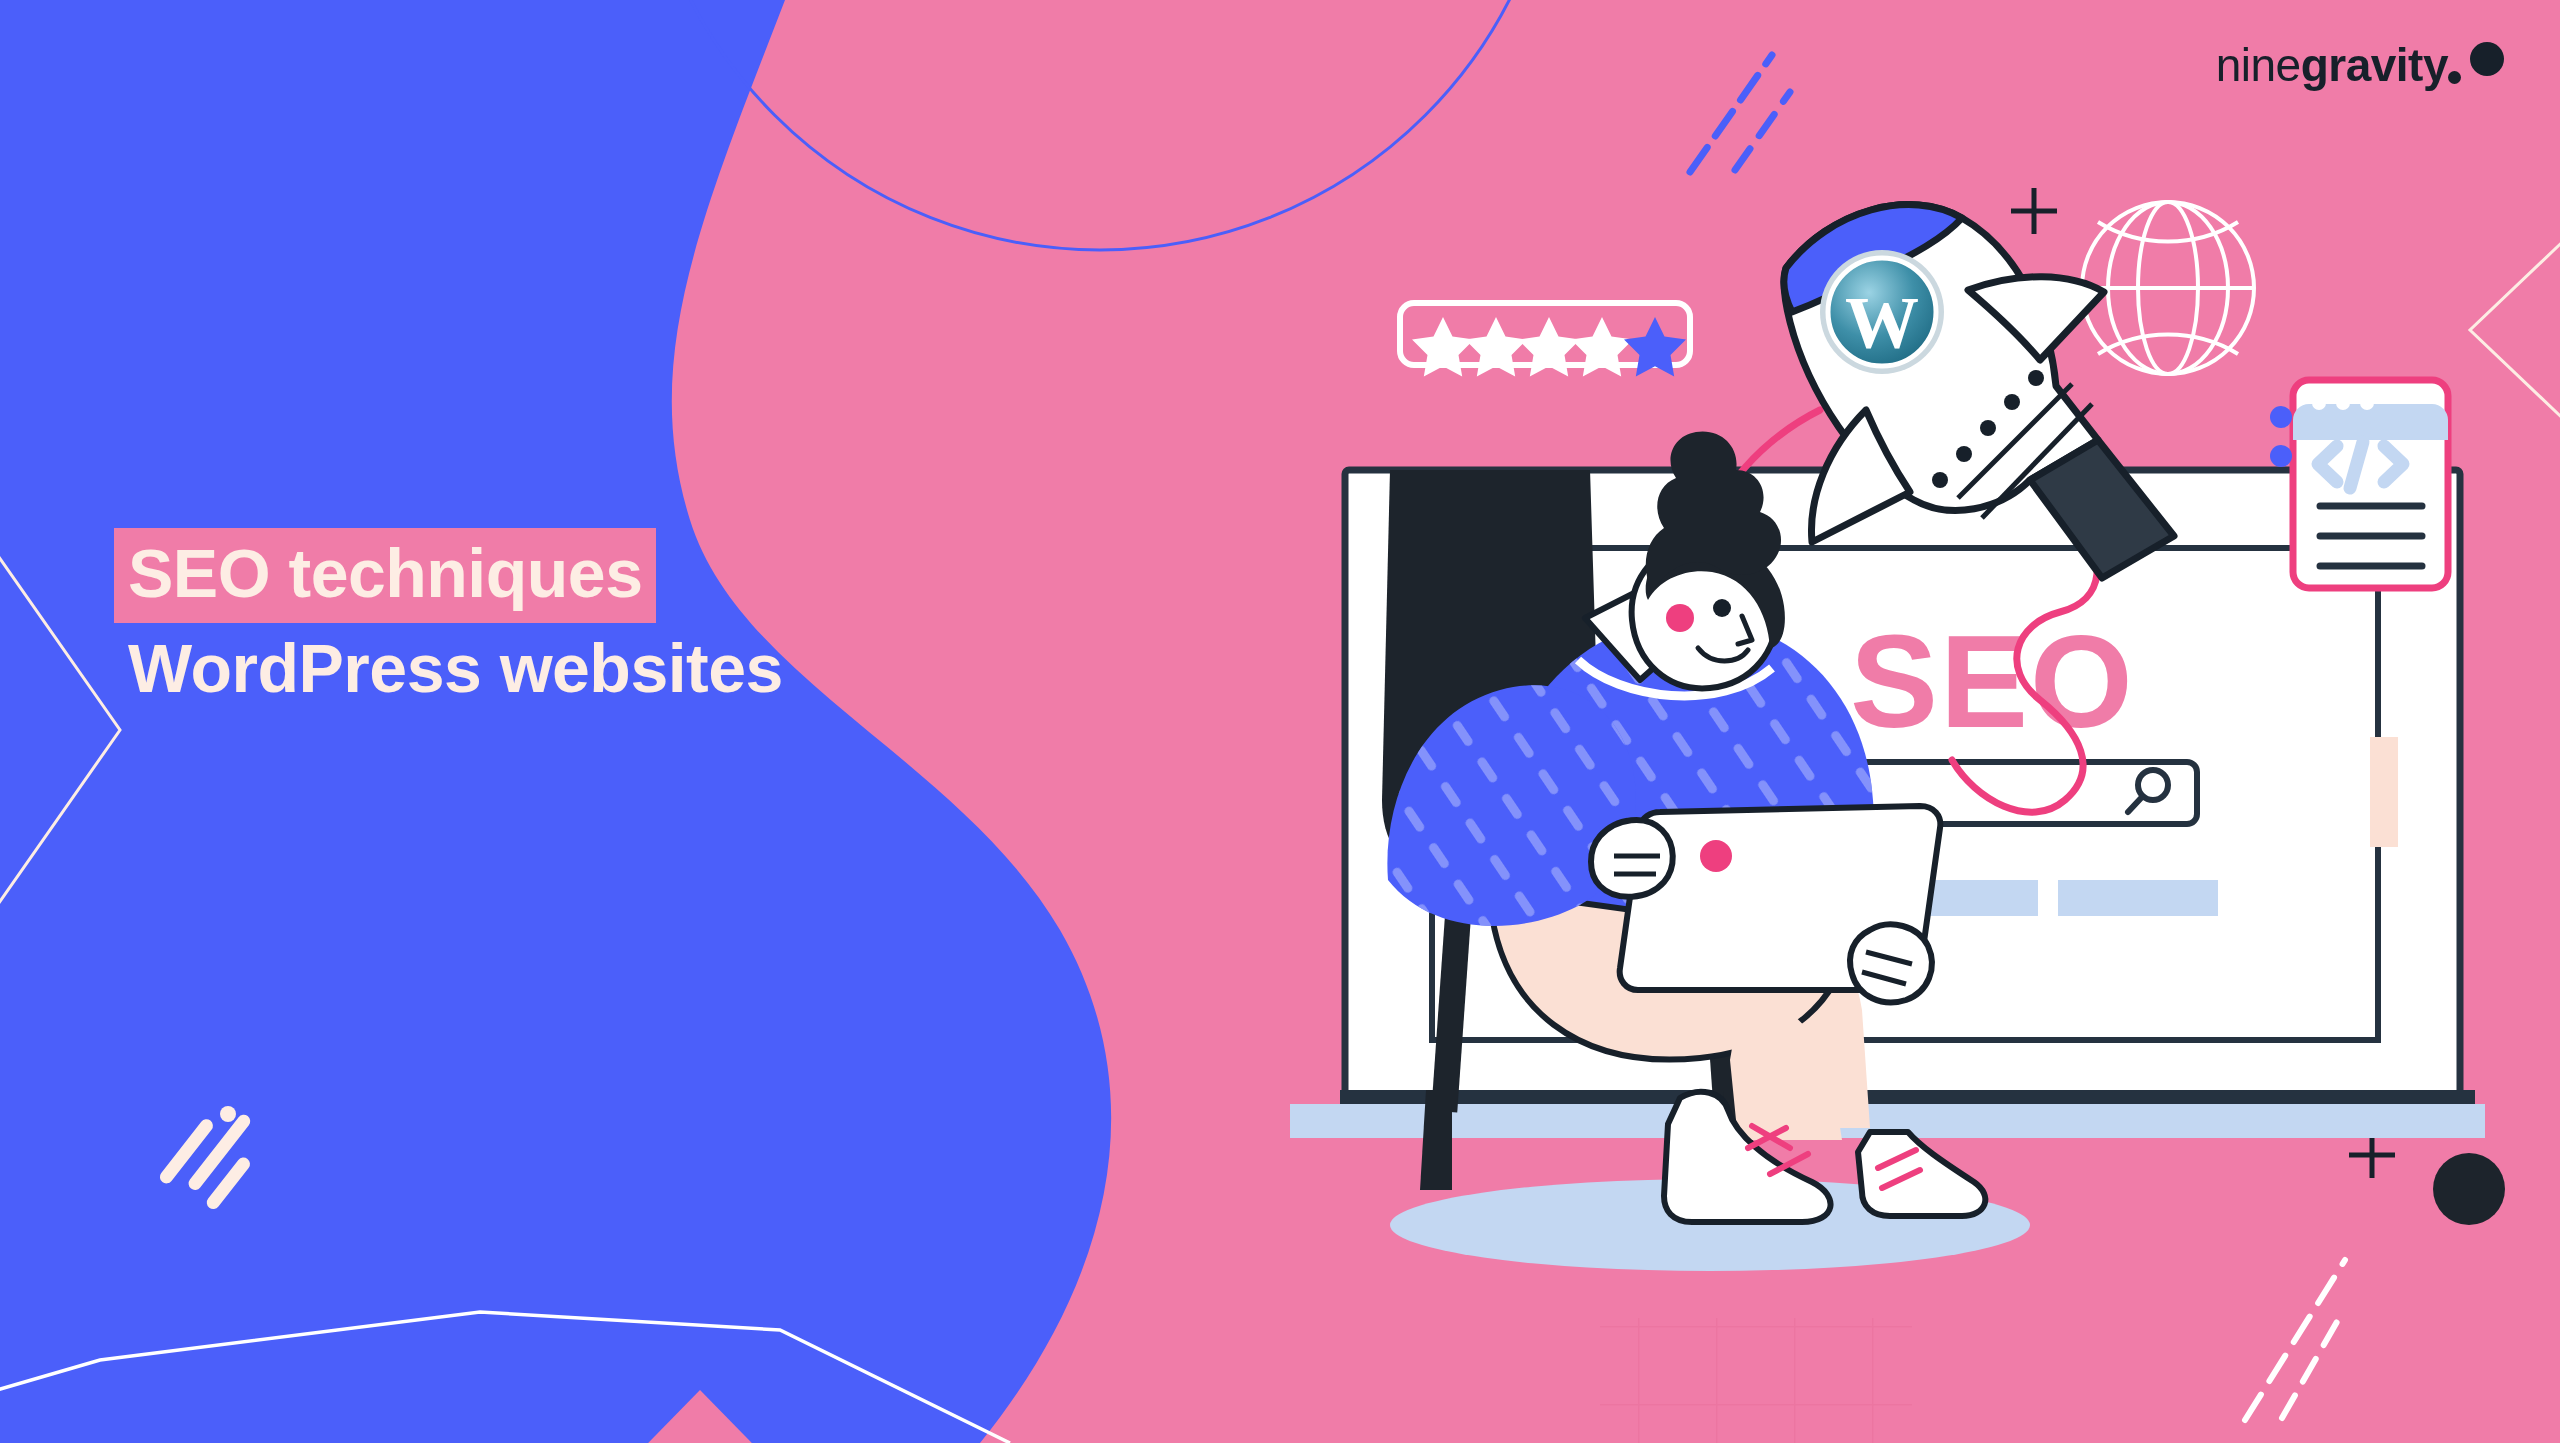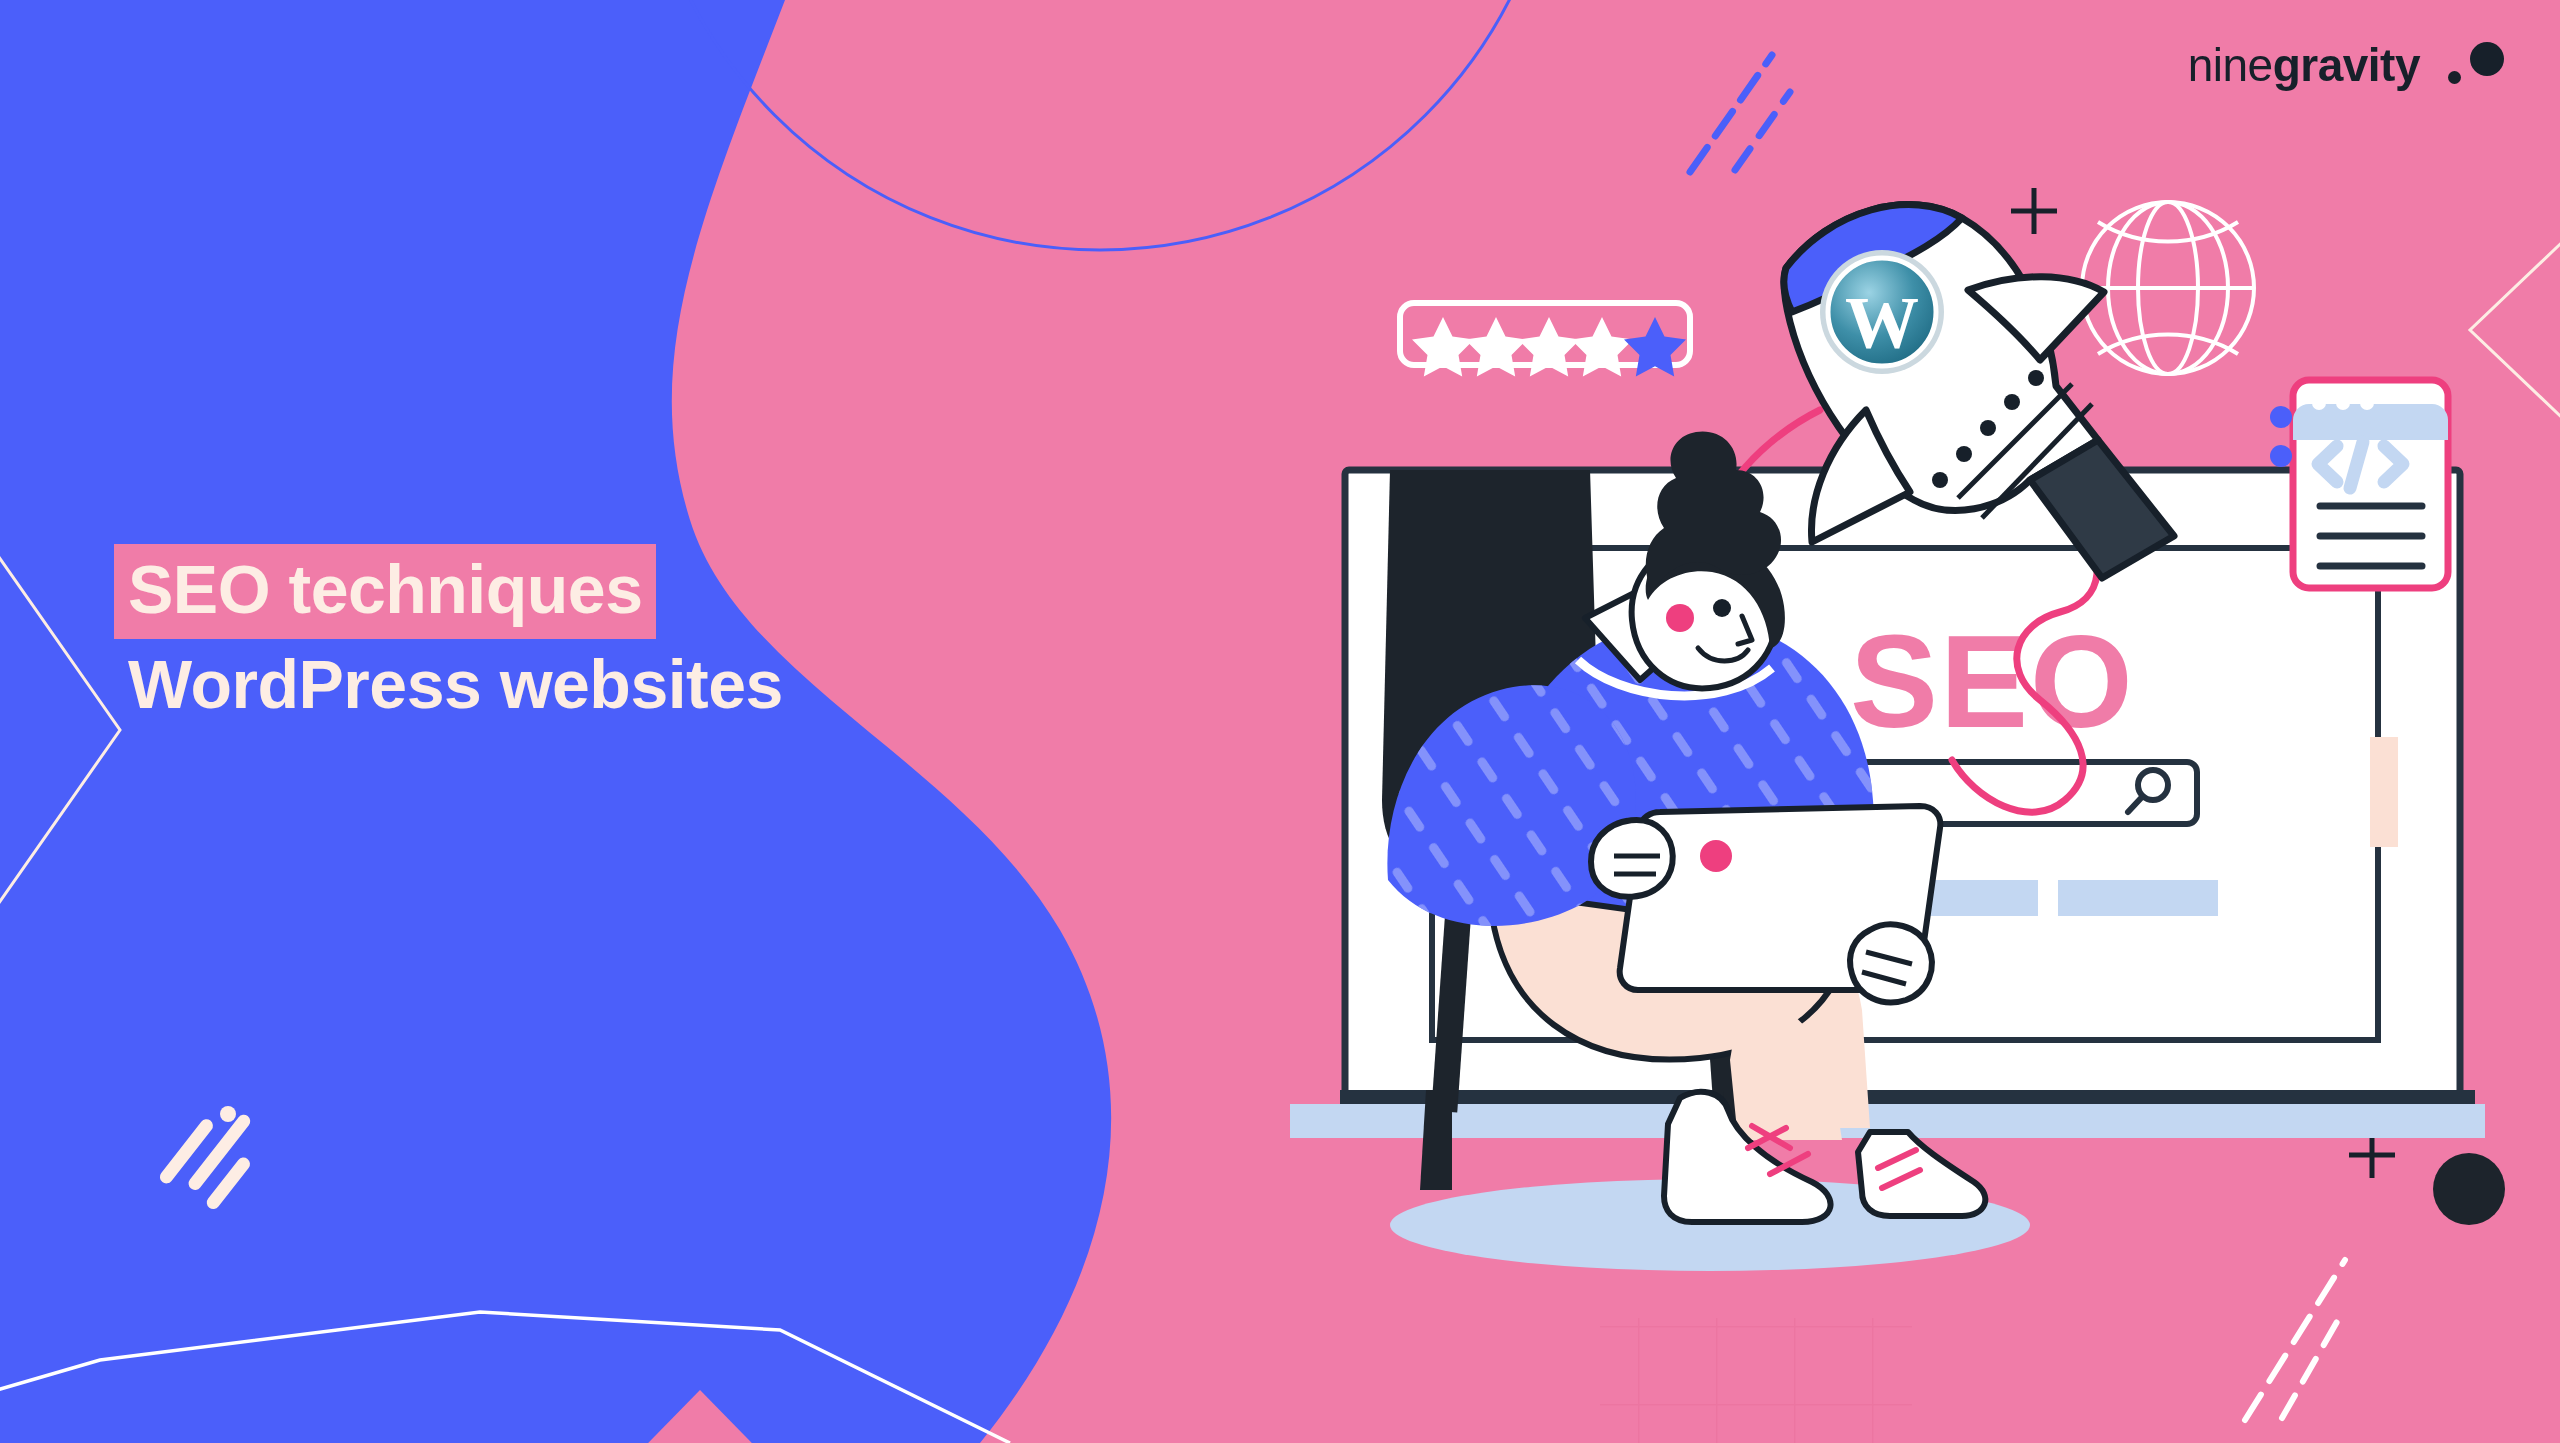--- a/index.html
+++ b/index.html
@@ -11,21 +11,21 @@
     overflow:hidden;
     background:#F07CA8;
   }
   #stage svg.layer{
     position:absolute;top:0;left:0;width:2560px;height:1443px;
     display:block;
   }
   
   #headline{
     position:absolute;
-    left:128px; top:544px;
+    left:128px; top:528px;
     width:900px;
     z-index:40;
   }
   #headline .line{
     display:block;
     font-size:68px;
     line-height:1.04;
     font-weight:700;
     color:#FDEDE4;
     letter-spacing:-0.5px;
@@ -39,21 +39,20 @@
     margin-left:-14px;
     margin-bottom:10px;
   }
   
   #logo{
     position:absolute;
     right:56px; top:38px;
     z-index:60;
     display:flex;
     align-items:center;
-    gap:28px;
   }
   #logo .wordmark{
     font-size:46px;
     color:#17202A;
     letter-spacing:-0.5px;
     white-space:nowrap;
   }
   #logo .wordmark .light{font-weight:300;}
   #logo .wordmark .bold{font-weight:700;}
   #logo .dots{position:relative;width:56px;height:46px;}

